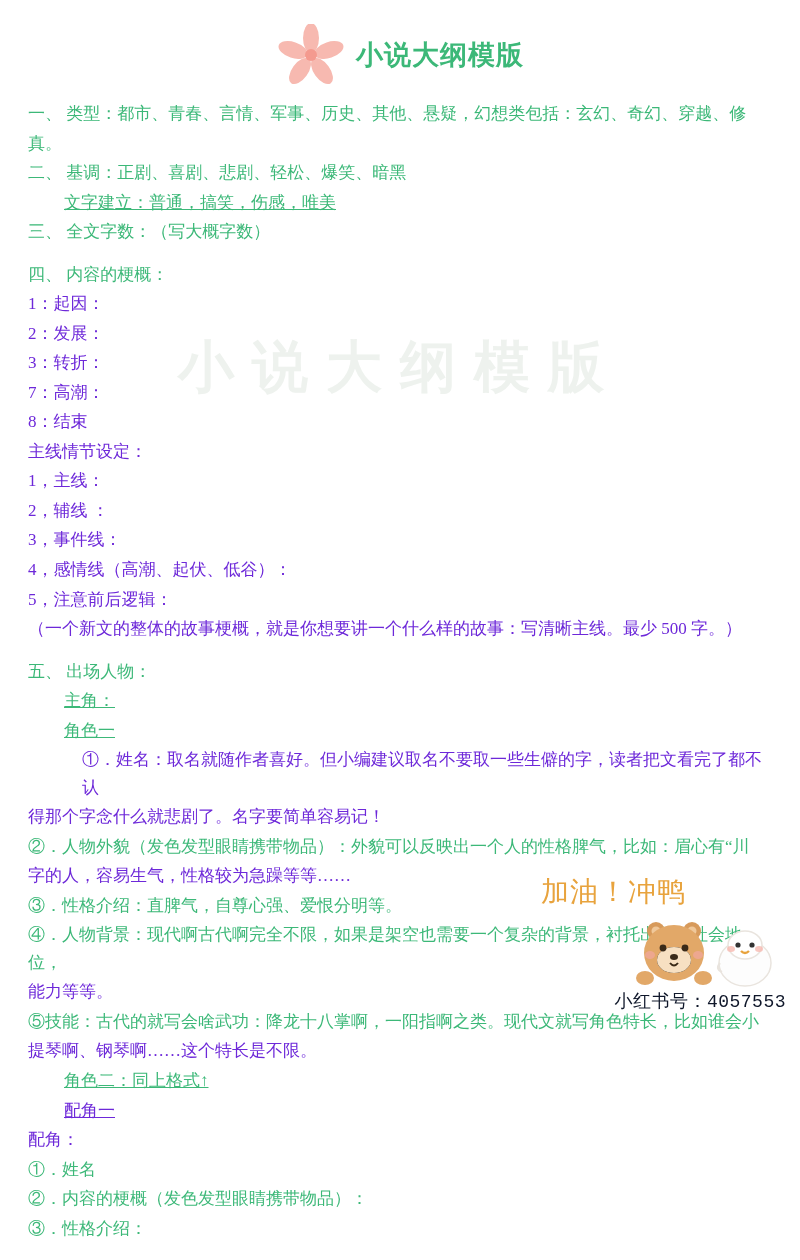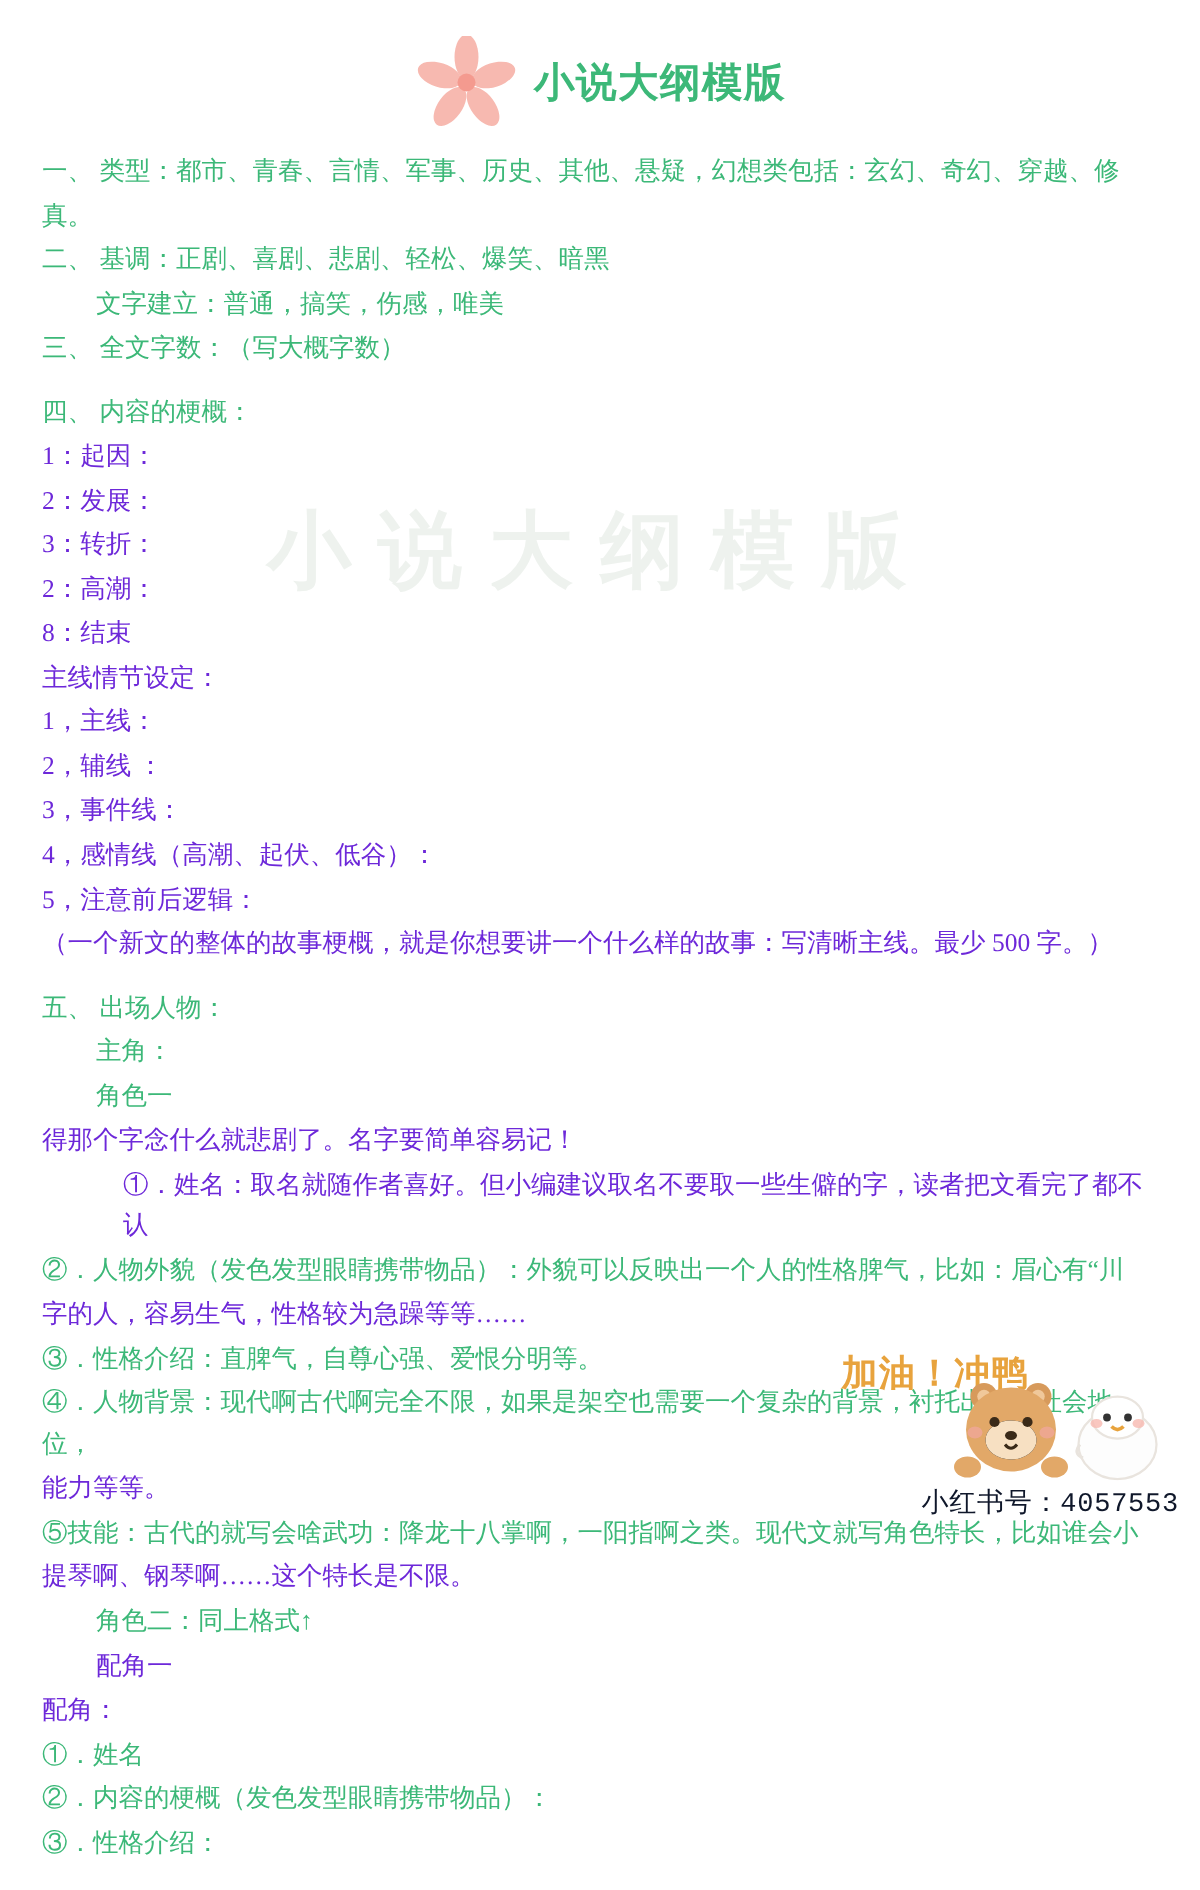--- a/index.html
+++ b/index.html
@@ -66,39 +66,39 @@
     line-height: 1.62;
     color: #111;
     margin: 0 0 2px 0;
     white-space: pre-wrap;
   }
   .green { color: #3cb878; }
   .black { color: #6d28d9; }
   .red { color: #c0272d; font-weight: bold; }
   .bold { font-weight: bold; }
   .ind1 { padding-left: 0; }
-  .ind2 { padding-left: 36px; }
+  .ind2 { padding-left: 36px; text-decoration: underline; }
   .ind3 { padding-left: 54px; }
   .gap { height: 13px; }
 
   
   .sticker {
     position: absolute;
     right: 18px;
     bottom: 28px;
     width: 180px;
     height: 110px;
     z-index: 3;
   }
   .sticker-text {
     position: absolute;
     right: 96px;
-    bottom: 60px;
-    font-size: 24px;
-    font-weight: bold;
+    bottom: 80px;
+    font-size: 28px;
+    font-weight: normal;
     color: #e8a33d;
     font-family: "Liberation Sans", sans-serif;
     letter-spacing: 1px;
     white-space: nowrap;
   }
   .bear {
     position: absolute;
     right: 68px;
     bottom: 2px;
     width: 78px;
@@ -151,35 +151,35 @@
         <div class="line green ind1">一、 类型：都市、青春、言情、军事、历史、其他、悬疑，幻想类包括：玄幻、奇幻、穿越、修</div>
         <div class="line green ind1">真。</div>
         <div class="line green ind1">二、 基调：正剧、喜剧、悲剧、轻松、爆笑、暗黑</div>
         <div class="line green ind2">文字建立：普通，搞笑，伤感，唯美</div>
         <div class="line green ind1">三、 全文字数：（写大概字数）</div>
         <div class="gap"></div>
         <div class="line green ind1">四、 内容的梗概：</div>
         <div class="line black ind1">1：起因：</div>
         <div class="line black ind1">2：发展：</div>
         <div class="line black ind1">3：转折：</div>
-        <div class="line black ind1">2：高潮：</div>
+        <div class="line black ind1">7：高潮：</div>
         <div class="line black ind1">8：结束</div>
         <div class="line black ind1">主线情节设定：</div>
         <div class="line black ind1">1，主线：</div>
         <div class="line black ind1">2，辅线 ：</div>
         <div class="line black ind1">3，事件线：</div>
         <div class="line black ind1">4，感情线（高潮、起伏、低谷）：</div>
         <div class="line black ind1">5，注意前后逻辑：</div>
         <div class="line black ind1">（一个新文的整体的故事梗概，就是你想要讲一个什么样的故事：写清晰主线。最少 500 字。）</div>
         <div class="gap"></div>
         <div class="line green ind1">五、 出场人物：</div>
         <div class="line green ind2">主角：</div>
         <div class="line green ind2">角色一</div>
+        <div class="line black ind3">①．姓名：取名就随作者喜好。但小编建议取名不要取一些生僻的字，读者把文看完了都不认</div>
         <div class="line black ind1">得那个字念什么就悲剧了。名字要简单容易记！</div>
-        <div class="line black ind3">①．姓名：取名就随作者喜好。但小编建议取名不要取一些生僻的字，读者把文看完了都不认</div>
         <div class="line green ind1">②．人物外貌（发色发型眼睛携带物品）：外貌可以反映出一个人的性格脾气，比如：眉心有“川</div>
         <div class="line black ind1">字的人，容易生气，性格较为急躁等等……</div>
         <div class="line green ind1">③．性格介绍：直脾气，自尊心强、爱恨分明等。</div>
         <div class="line green ind1">④．人物背景：现代啊古代啊完全不限，如果是架空也需要一个复杂的背景，衬托出角色社会地位，</div>
         <div class="line black ind1">能力等等。</div>
         <div class="line green ind1">⑤技能：古代的就写会啥武功：降龙十八掌啊，一阳指啊之类。现代文就写角色特长，比如谁会小</div>
         <div class="line black ind1">提琴啊、钢琴啊……这个特长是不限。</div>
         <div class="line green ind2">角色二：同上格式↑</div>
         <div class="line black ind2">配角一</div>
         <div class="line black ind1">配角：</div>

